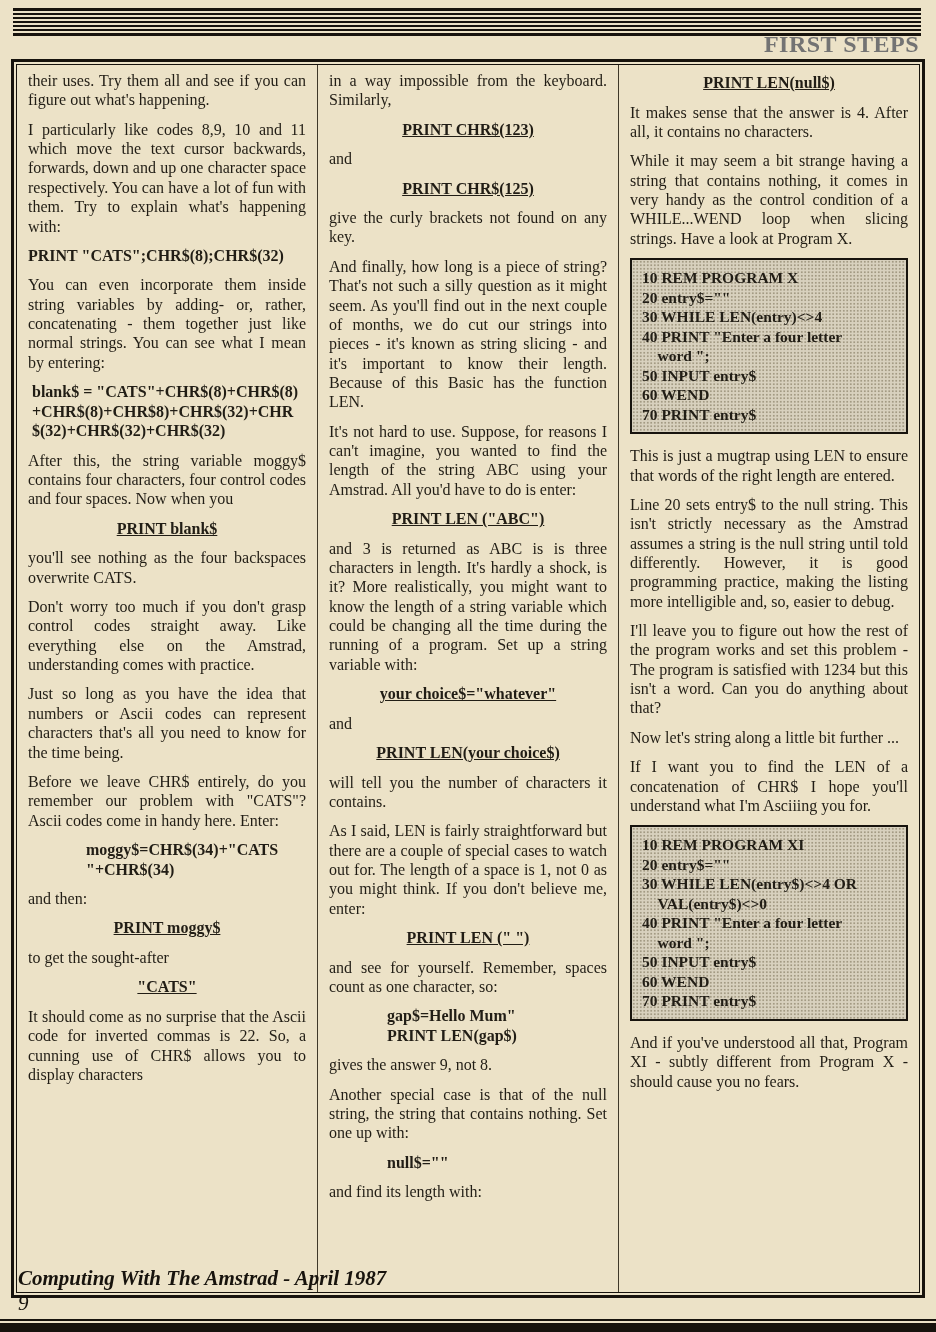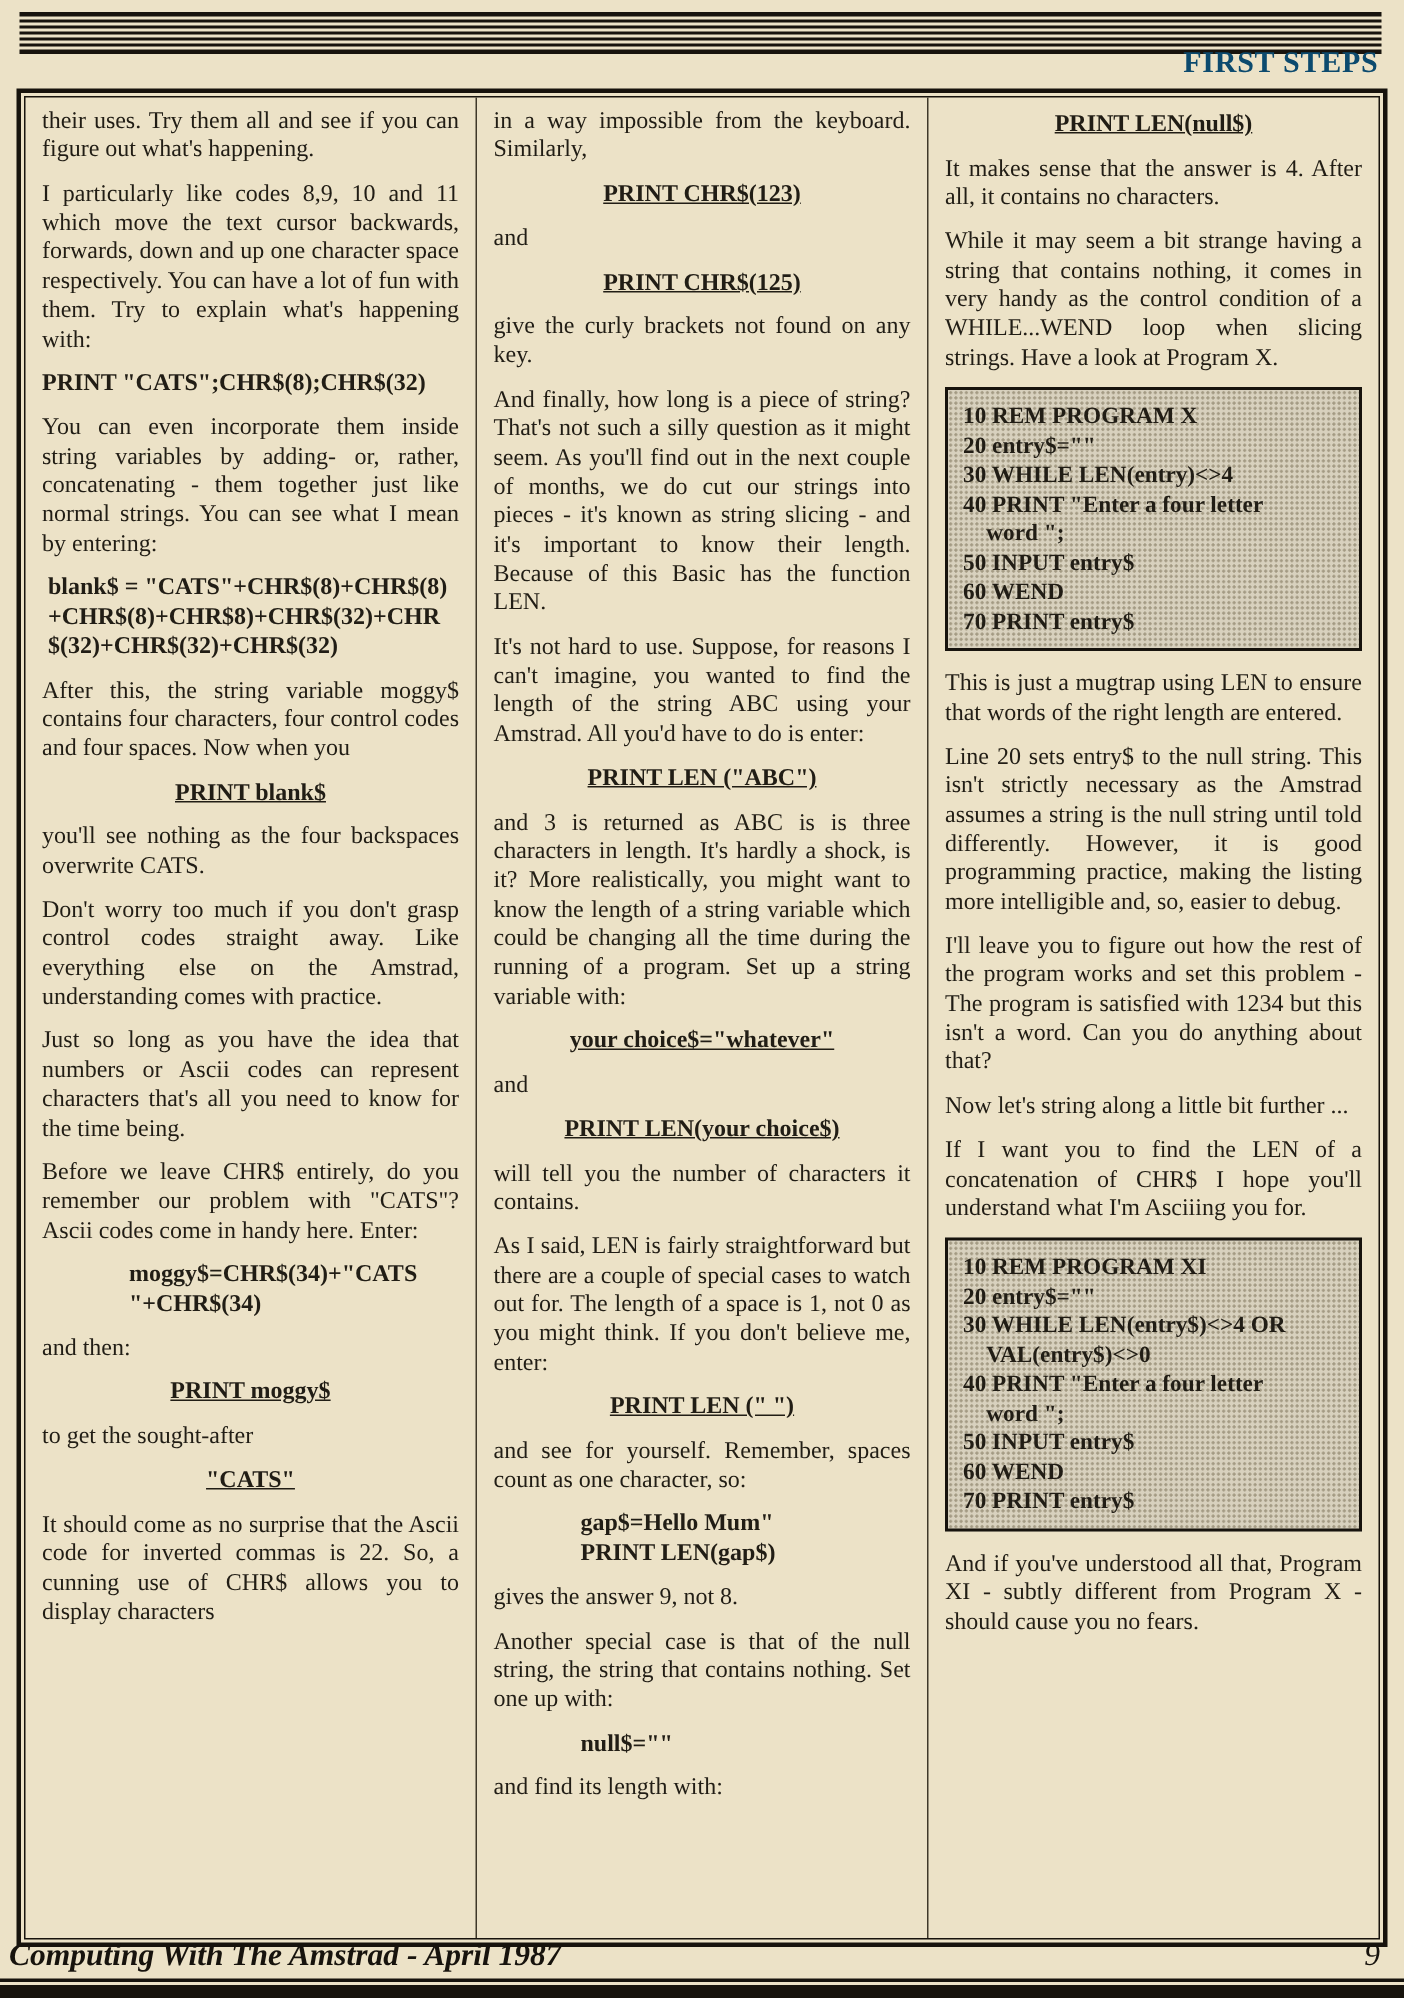--- a/index.html
+++ b/index.html
@@ -12,22 +12,22 @@
   .page { position: relative; width: 936px; height: 1332px; overflow: hidden; background: #ece2c7; }
 
   
   .top-rules { position: absolute; top: 8px; left: 13px; right: 15px; }
   .top-rules .rl { background: #17130d; margin-bottom: 2px; }
   .top-rules .rl.thick { height: 3px; }
   .top-rules .rl.thin  { height: 2px; }
 
   .header-title {
     position: absolute; top: 31px; right: 17px;
-    font-size: 20px; font-weight: bold; letter-spacing: 0.5px;
-    color: #0c4a6e;
+    font-size: 24px; font-weight: bold; letter-spacing: 0.5px;
+    color: #737373;
   }
 
   
   .content-box {
     position: absolute; top: 59px; left: 11px; right: 11px; bottom: 34px;
     border: 3.5px solid #17130d; padding: 2px;
     box-sizing: border-box; background: #ece2c7;
   }
   .content-inner {
     border: 1.5px solid #17130d;
@@ -55,22 +55,22 @@
     background-image: radial-gradient(circle, #a39a83 0.9px, rgba(0,0,0,0) 1px);
     background-size: 3.5px 3.5px;
     padding: 8px 10px;
   }
   .program-line {
     font-weight: bold; font-size: 15.5px; line-height: 1.26;
     white-space: pre-wrap; word-break: break-word;
   }
 
   .footer {
-    position: absolute; left: 6px; right: 16px; bottom: 16px;
-    display: flex; justify-content: space-between; align-items: flex-start;
+    position: absolute; left: 18px; right: 16px; bottom: 16px;
+    display: flex; justify-content: space-between; align-items: flex-start; flex-direction: column;
   }
   .footer-mag  { font-size: 21px; font-weight: bold; font-style: italic; color: #17130d; }
   .footer-page { font-size: 21px; font-style: italic; color: #17130d; }
 
   .bottom-bar {
     position: absolute; left: 0; right: 0; bottom: 0; height: 13px;
     background: linear-gradient(to bottom,
       #17130d 0px, #17130d 2.5px,
       rgba(0,0,0,0) 2.5px, rgba(0,0,0,0) 4.5px,
       #17130d 4.5px, #17130d 13px);

